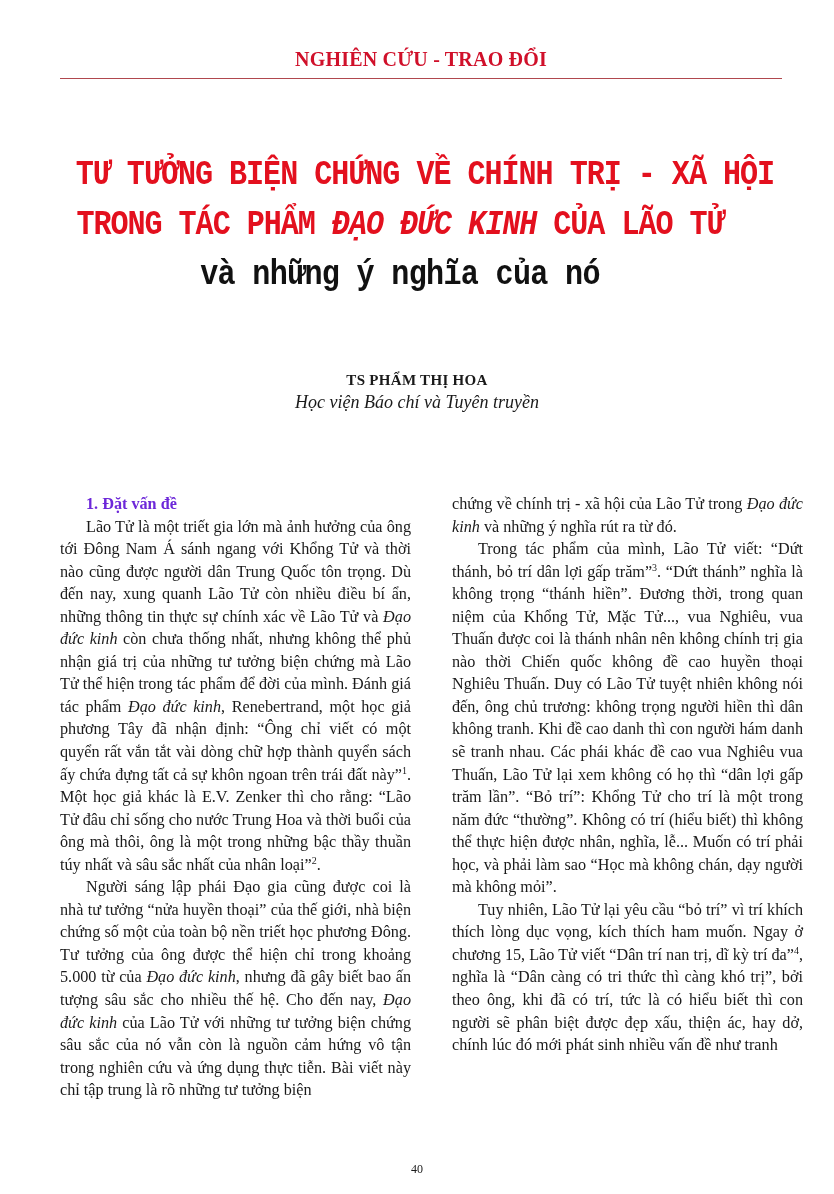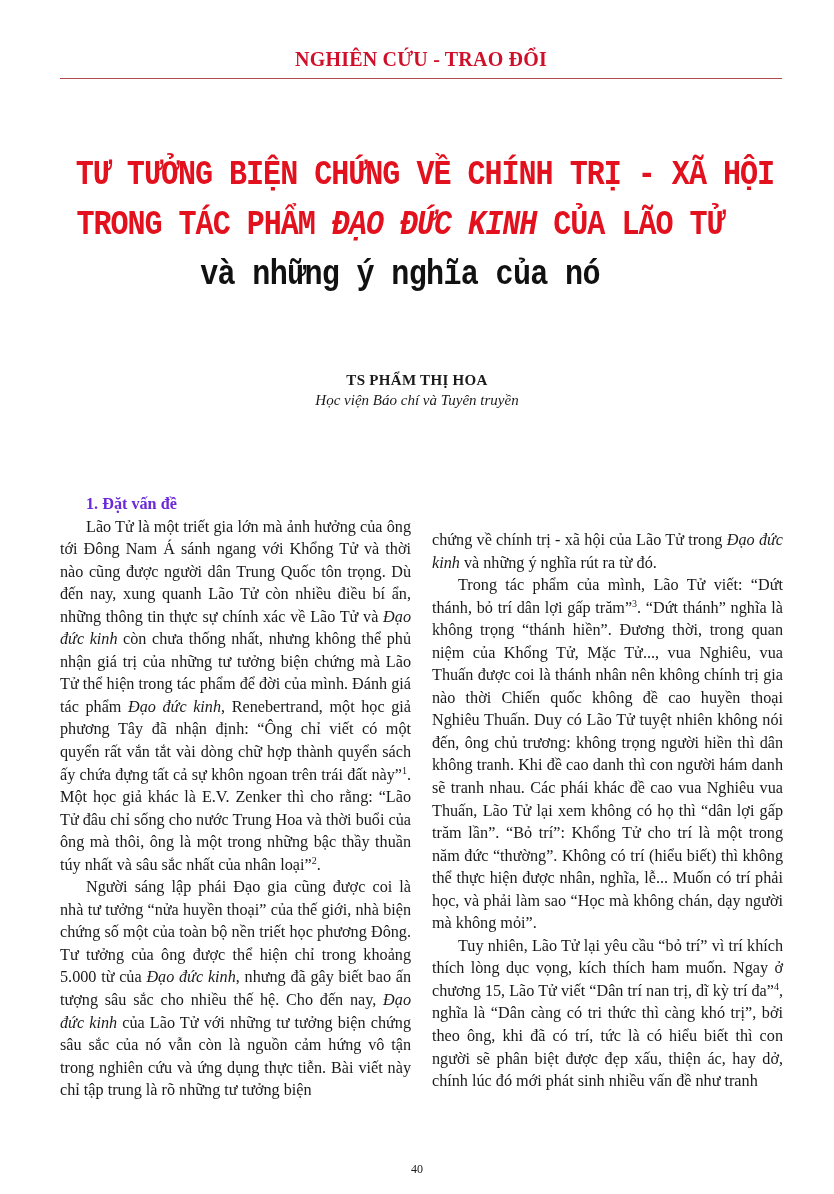--- a/index.html
+++ b/index.html
@@ -26,28 +26,28 @@
     white-space: nowrap;
   }
   .title .line.black { font-size: 35px; letter-spacing: -0.8px; }
   .title .em { font-style: italic; }
   .author {
     position: absolute; left: 0; top: 372px; width: 834px; text-align: center;
     font-weight: bold; font-size: 15px; letter-spacing: 0.3px;
   }
   .affil {
     position: absolute; left: 0; top: 392px; width: 834px; text-align: center;
-    font-style: italic; font-size: 15px;
+    font-style: italic; font-size: 18px;
   }
   .col {
     position: absolute; top: 493px; width: 351px;
     font-size: 16.2px; line-height: 22.55px; text-align: justify;
   }
   .col.left { left: 60px; }
-  .col.right { left: 432px; margin-top: 36px; }
+  .col.right { left: 452px; }
   .col p { margin: 0; text-indent: 26px; }
   .col p.noindent { text-indent: 0; }
   .h-red { color: #6d28d9; font-weight: bold; }
   .heading { margin: 0; text-indent: 26px; }
   .heading2 { margin: 0; text-indent: 26px; text-align: left; }
   .sub { font-style: italic; }
   .sup { font-size: 10px; vertical-align: super; line-height: 0; }
   .page-num {
     position: absolute; left: 0; top: 1162px; width: 834px; text-align: center;
     font-size: 12px;

